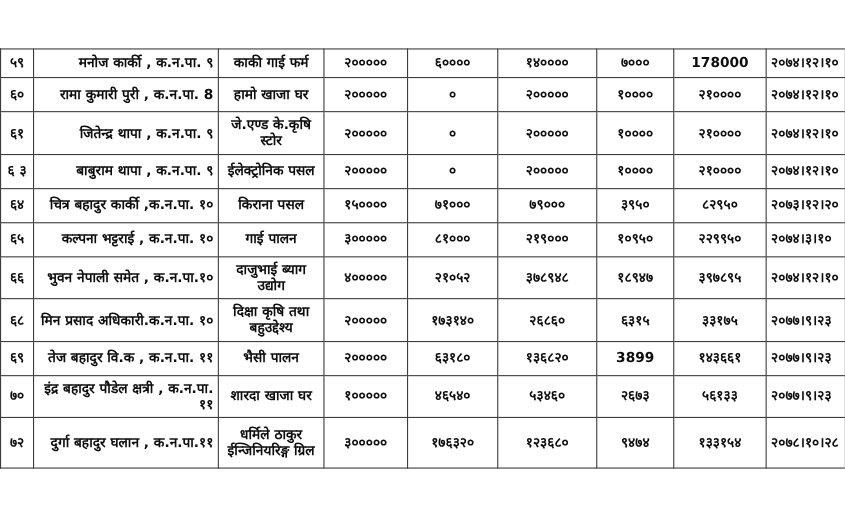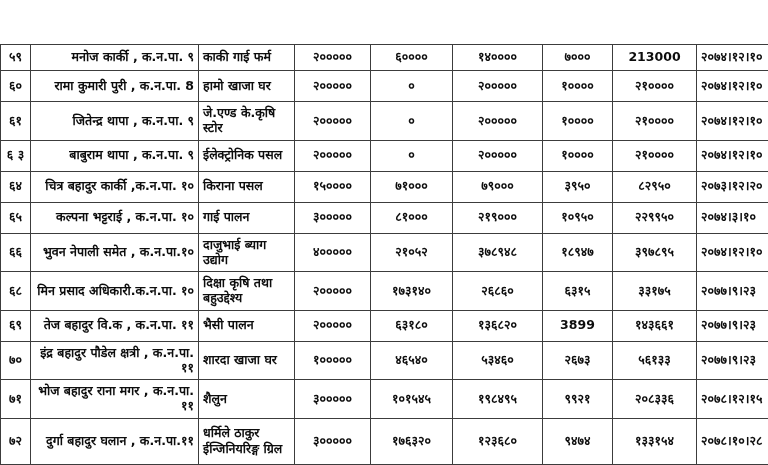--- a/index.html
+++ b/index.html
@@ -43,21 +43,21 @@
   col.c-firm  { width: 96px; }
   col.c-a     { width: 76px; }
   col.c-b     { width: 82px; }
   col.c-c     { width: 90px; }
   col.c-d     { width: 70px; }
   col.c-e     { width: 84px; }
   col.c-f     { width: 72px; }
 
   td.sn   { text-align: center; }
   td.name { text-align: right; padding-left: 6px; }
-  td.firm { text-align: left; padding-left: 6px; }
+  td.firm { text-align: center; padding-left: 6px; }
   td.num  { text-align: center; }
   td.date { text-align: left; }
 
   
   tr.r { height: 31px; }
   tr.r2 { height: 46px; }
   tr.rfirst { height: 26px; }
 </style>
 </head>
 <body>
@@ -77,21 +77,21 @@
     </colgroup>
     <tbody>
       <tr class="rfirst">
         <td class="sn">५९</td>
         <td class="name">मनोज कार्की , क.न.पा. ९</td>
         <td class="firm">काकी गाई फर्म</td>
         <td class="num">२००००० </td>
         <td class="num">६००००</td>
         <td class="num">१४००००</td>
         <td class="num">७०००</td>
-        <td class="num">213000</td>
+        <td class="num">178000</td>
         <td class="date">२०७४।१२।१०</td>
       </tr>
       <tr class="r">
         <td class="sn">६०</td>
         <td class="name">रामा कुमारी पुरी , क.न.पा. 8</td>
         <td class="firm">हामो खाजा घर</td>
         <td class="num">२०००००</td>
         <td class="num">०</td>
         <td class="num">२०००००</td>
         <td class="num">१००००</td>
@@ -178,31 +178,20 @@
       <tr class="r">
         <td class="sn">७०</td>
         <td class="name">इंद्र बहादुर पौडेल क्षत्री , क.न.पा. ११</td>
         <td class="firm">शारदा खाजा घर</td>
         <td class="num">१०००००</td>
         <td class="num">४६५४०</td>
         <td class="num">५३४६०</td>
         <td class="num">२६७३</td>
         <td class="num">५६१३३</td>
         <td class="date">२०७७।९।२३</td>
-      </tr>
-      <tr class="r">
-        <td class="sn">७१</td>
-        <td class="name">भोज बहादुर राना मगर , क.न.पा. ११</td>
-        <td class="firm">शैलुन</td>
-        <td class="num">३०००००</td>
-        <td class="num">१०१५४५</td>
-        <td class="num">१९८४९५</td>
-        <td class="num">९९२१</td>
-        <td class="num">२०८३३६</td>
-        <td class="date">२०७८।१२।१५</td>
       </tr>
       <tr class="r2">
         <td class="sn">७२</td>
         <td class="name">दुर्गा बहादुर घलान , क.न.पा.११</td>
         <td class="firm">धर्मिले ठाकुर ईन्जिनियरिङ्ग ग्रिल</td>
         <td class="num">३०००००</td>
         <td class="num">१७६३२०</td>
         <td class="num">१२३६८०</td>
         <td class="num">९४७४</td>
         <td class="num">१३३१५४</td>

